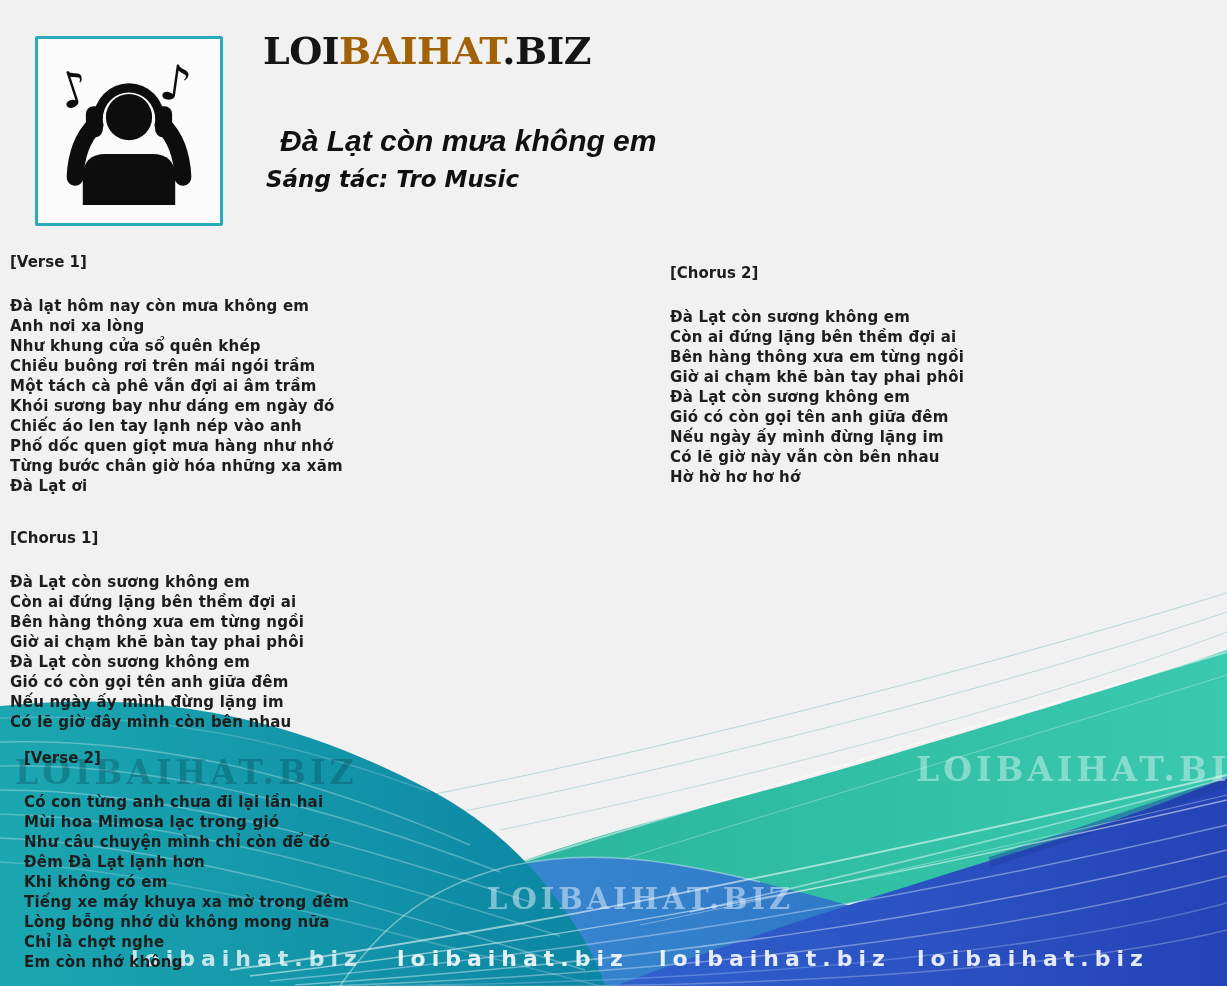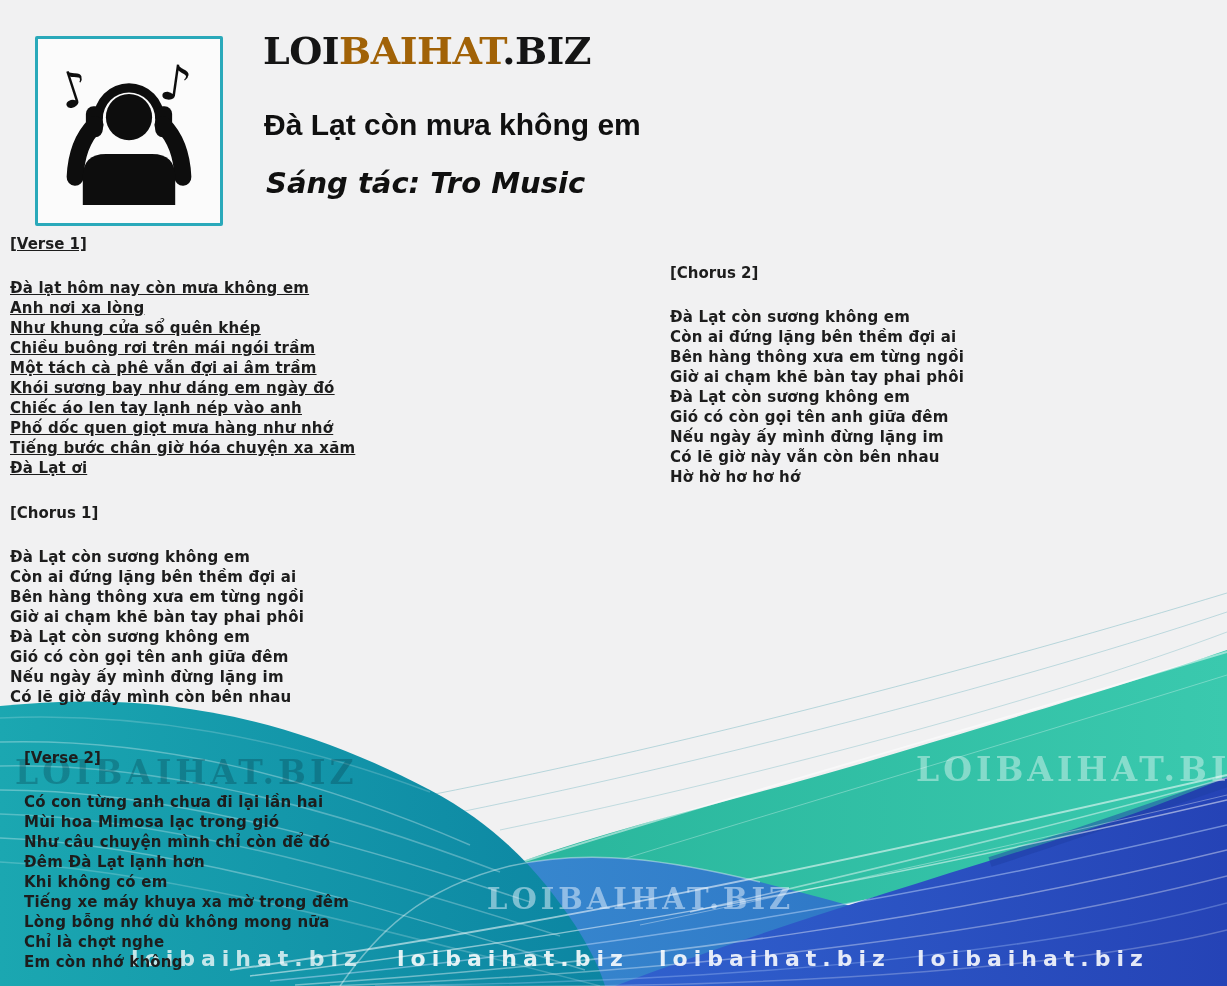--- a/index.html
+++ b/index.html
@@ -24,29 +24,29 @@
   .logo-box{position:absolute;left:35px;top:36px;width:182px;height:184px;z-index:2;
             background:#fbfbfb;border:3px solid #2aa9ba;border-radius:2px;
             display:flex;align-items:center;justify-content:center;}
   .brand{position:absolute;left:263px;top:28px;z-index:2;font-family:"DejaVu Serif",serif;
          font-weight:900;font-size:38px;letter-spacing:-0.5px;color:#151515;white-space:nowrap;}
   .brand .hl{color:#a16207;}
   .song-title{position:absolute;left:264px;top:108px;z-index:2;
               font-family:"Liberation Sans",sans-serif;font-weight:bold;font-size:30px;
               color:#101010;white-space:nowrap;}
   .composer{position:absolute;left:266px;top:166px;z-index:2;font-weight:bold;font-style:italic;
-            font-size:29px;color:#101010;white-space:nowrap;}
+            font-size:23px;color:#101010;white-space:nowrap;}
 
   
   .section{position:absolute;z-index:2;color:#1d1d1d;font-size:15px;font-weight:bold;
            white-space:nowrap;}
   .section .heading{line-height:20px;margin:0 0 24px 0;}
   .section .lines div{line-height:20px;letter-spacing:0.2px;}
-  .sec-verse1{left:10px;top:234px;text-decoration:underline;}
-  .sec-chorus1{left:10px;top:503px;}
+  .sec-verse1{left:10px;top:252px;}
+  .sec-chorus1{left:10px;top:528px;}
   .sec-verse2{left:24px;top:723px;margin-top:25px;}
   .sec-chorus2{left:670px;top:263px;}
 </style>
 </head>
 <body>
 
 <div class="page">
 
   <svg class="bg-svg" viewBox="0 0 1227 986" preserveAspectRatio="none">
     <defs>
@@ -134,35 +134,35 @@
         <rect x="67" y="34" width="11" height="20" rx="5"></rect>
         <path d="M15,80 Q16,58 28,46" stroke="#0d0d0d" stroke-width="11" fill="none" stroke-linecap="round"></path>
         <path d="M85,80 Q84,58 72,46" stroke="#0d0d0d" stroke-width="11" fill="none" stroke-linecap="round"></path>
         <path d="M20,98 L20,80 Q20,65 35,65 L65,65 Q80,65 80,80 L80,98 Z"></path>
       </g>
     </svg>
   </div>
 
   <div class="brand"><span>LOI</span><span class="hl">BAIHAT</span><span>.BIZ</span></div>
 
-  <h1 class="song-title" style="margin:0;">Đà Lạt còn mưa không em</h1>
+  <h1 class="song-title" style="margin:16px;font-style:italic;">Đà Lạt còn mưa không em</h1>
   <div class="composer">Sáng tác: Tro Music</div>
 
   <div class="section sec-verse1">
     <div class="heading">[Verse 1]</div>
     <div class="lines">
         <div>Đà lạt hôm nay còn mưa không em</div>
         <div>Anh nơi xa lòng</div>
         <div>Như khung cửa sổ quên khép</div>
         <div>Chiều buông rơi trên mái ngói trầm</div>
         <div>Một tách cà phê vẫn đợi ai âm trầm</div>
         <div>Khói sương bay như dáng em ngày đó</div>
         <div>Chiếc áo len tay lạnh nép vào anh</div>
         <div>Phố dốc quen giọt mưa hàng như nhớ</div>
-        <div>Tiếng bước chân giờ hóa chuyện xa xăm</div>
+        <div>Từng bước chân giờ hóa những xa xăm</div>
         <div>Đà Lạt ơi</div>
       </div>
   </div>
 
   <div class="section sec-chorus1">
     <div class="heading">[Chorus 1]</div>
     <div class="lines">
         <div>Đà Lạt còn sương không em</div>
         <div>Còn ai đứng lặng bên thềm đợi ai</div>
         <div>Bên hàng thông xưa em từng ngồi</div>

